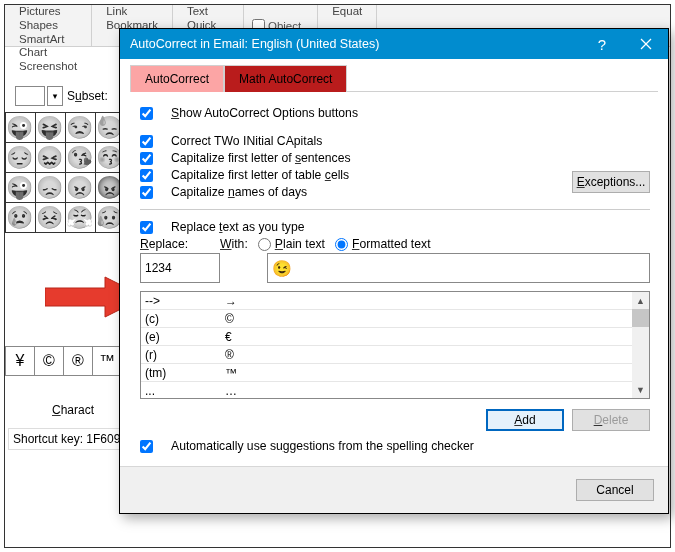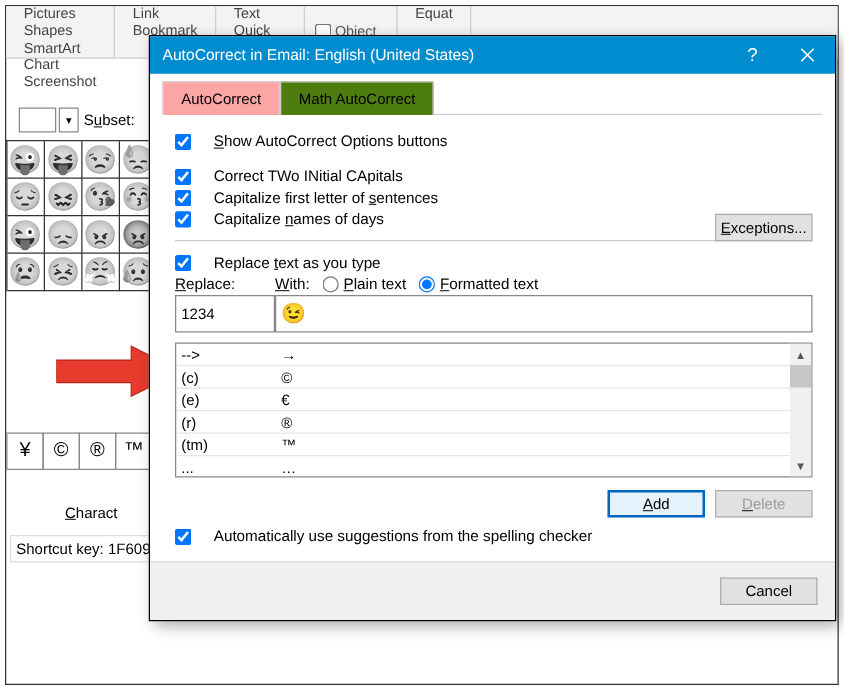--- a/index.html
+++ b/index.html
@@ -32,36 +32,36 @@
   
   .dialog { position: absolute; left: 119px; top: 28px; width: 550px; border: 1px solid #000000; background: #fff; box-shadow: 4px 4px 12px rgba(0,0,0,0.35); }
   .titlebar { background: #018ccf; color: #fff; height: 30px; display: flex; align-items: center; }
   .titlebar .t { flex: 1; padding-left: 10px; font-size: 12.5px; }
   .titlebar .help { width: 44px; text-align: center; color: #fff; font-size: 15px; }
   .titlebar .close { width: 44px; height: 30px; display: flex; align-items: center; justify-content: center; }
   .titlebar .close svg { stroke: #fff; }
 
   .tabs { display: flex; padding: 6px 10px 0 10px; }
   .tab { padding: 6px 14px; border: 1px solid #d0d0d0; border-bottom: none; font-size: 12px; background: #fca5a5; position: relative; z-index: 2; }
-  .tab.inactive { background: #4d7c0f; }
+  .tab.inactive { background: #b91c1c; }
   .tabline { border-top: 1px solid #d0d0d0; margin: 0 10px; position: relative; top: -1px; }
 
   .body { padding: 10px 18px 10px 20px; }
   .chk { display: flex; align-items: center; margin: 3px 0; gap: 12px; }
   .chk input { margin: 0 6px 0 0; width: 13px; height: 13px; }
   .underline { text-decoration: underline; text-decoration-color: #333; }
   .section-sep { border: none; border-top: 1px solid #ccc; margin: 10px 0; }
 
   .row-head { display: flex; align-items: center; margin: 2px 0 2px 0; }
   .row-head .rlbl { width: 80px; }
   .row-head .wlbl { margin-right: 10px; }
   .radio { display: flex; align-items: center; margin-right: 10px; }
   .radio input { margin: 0 4px 0 0; }
 
-  .repwith { display: flex; margin-bottom: 8px; }
+  .repwith { display: flex; margin-bottom: 8px; gap: 47px; }
   .repwith .rep { width: 80px; height: 30px; border: 1px solid #888; padding: 3px 4px; font-size: 12px; }
   .repwith .with { flex: 1; height: 30px; border: 1px solid #888; margin-left: 0; padding: 3px 4px; font-size: 16px; display: flex; align-items: center; }
 
   .listwrap { border: 1px solid #888; height: 108px; display: flex; }
   .list { flex: 1; overflow: hidden; }
   .lrow { display: flex; border-bottom: 1px solid #e6e6e6; height: 18px; align-items: center; font-size: 12px; }
   .lrow .c1 { width: 80px; padding-left: 4px; }
   .lrow .c2 { flex: 1; padding-left: 4px; }
   .scroll { width: 17px; background: #f0f0f0; display: flex; flex-direction: column; }
   .scroll .arr { height: 17px; display: flex; align-items: center; justify-content: center; font-size: 9px; color: #555; }
@@ -184,20 +184,24 @@
     <div class="chk">
         <input type="checkbox" checked="" style="">
         <span>Correct TWo INitial CApitals</span>
       </div>
     <div class="chk">
         <input type="checkbox" checked="" style="">
         <span>Capitalize first letter of <span class="underline">s</span>entences</span>
       </div>
     <div class="chk">
         <input type="checkbox" checked="" style="">
+        <span>Capitalize first letter of table <span class="underline">c</span>ells</span>
+      </div>
+    <div class="chk">
+        <input type="checkbox" checked="" style="">
         <span>Capitalize <span class="underline">n</span>ames of days</span>
       </div>
 
     <div class="btn exceptbtn"><span class="underline">E</span>xceptions...</div>
 
     <hr class="section-sep">
 
     <div class="chk">
         <input type="checkbox" checked="" style="">
         <span>Replace <span class="underline">t</span>ext as you type</span>

